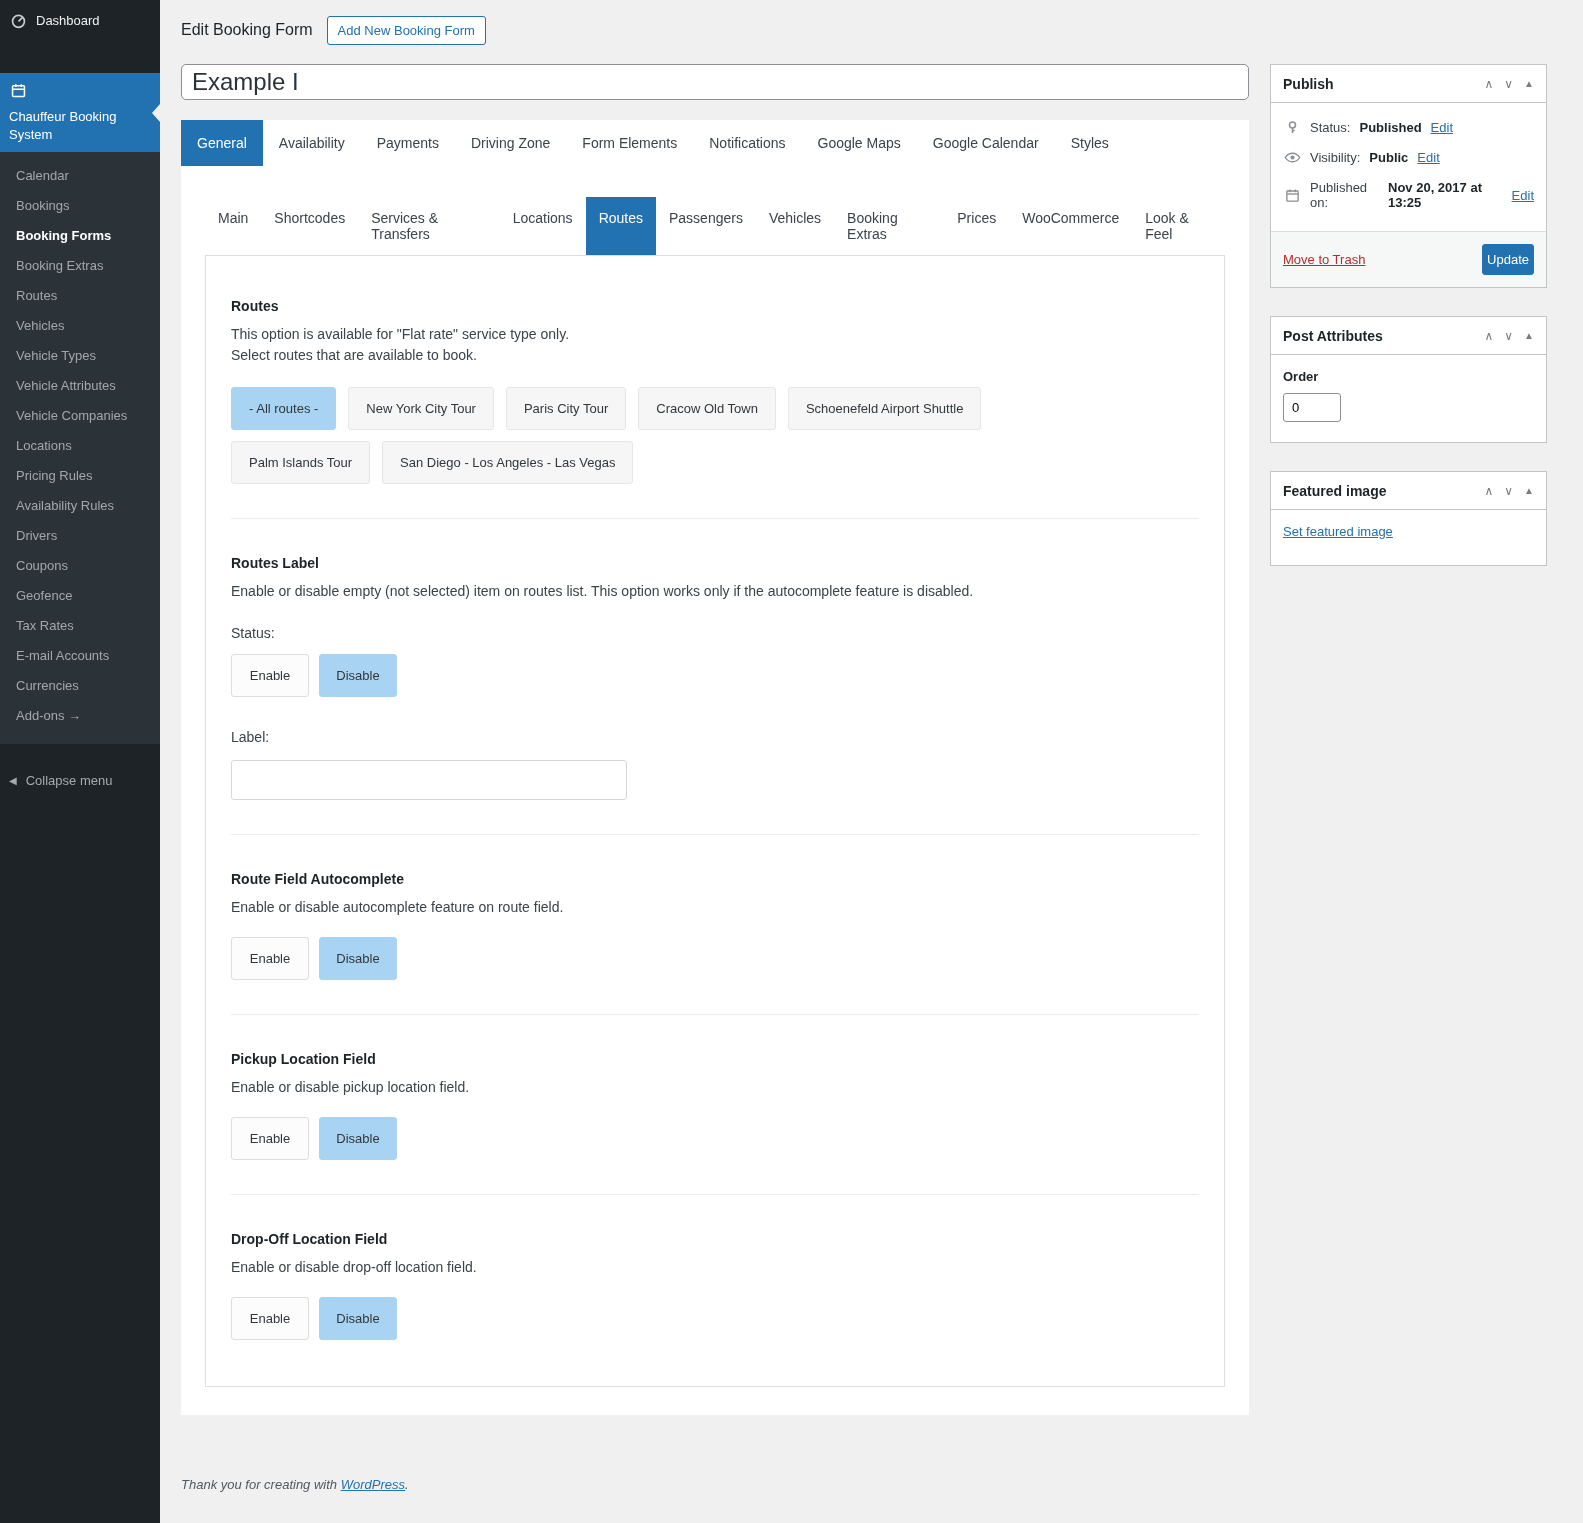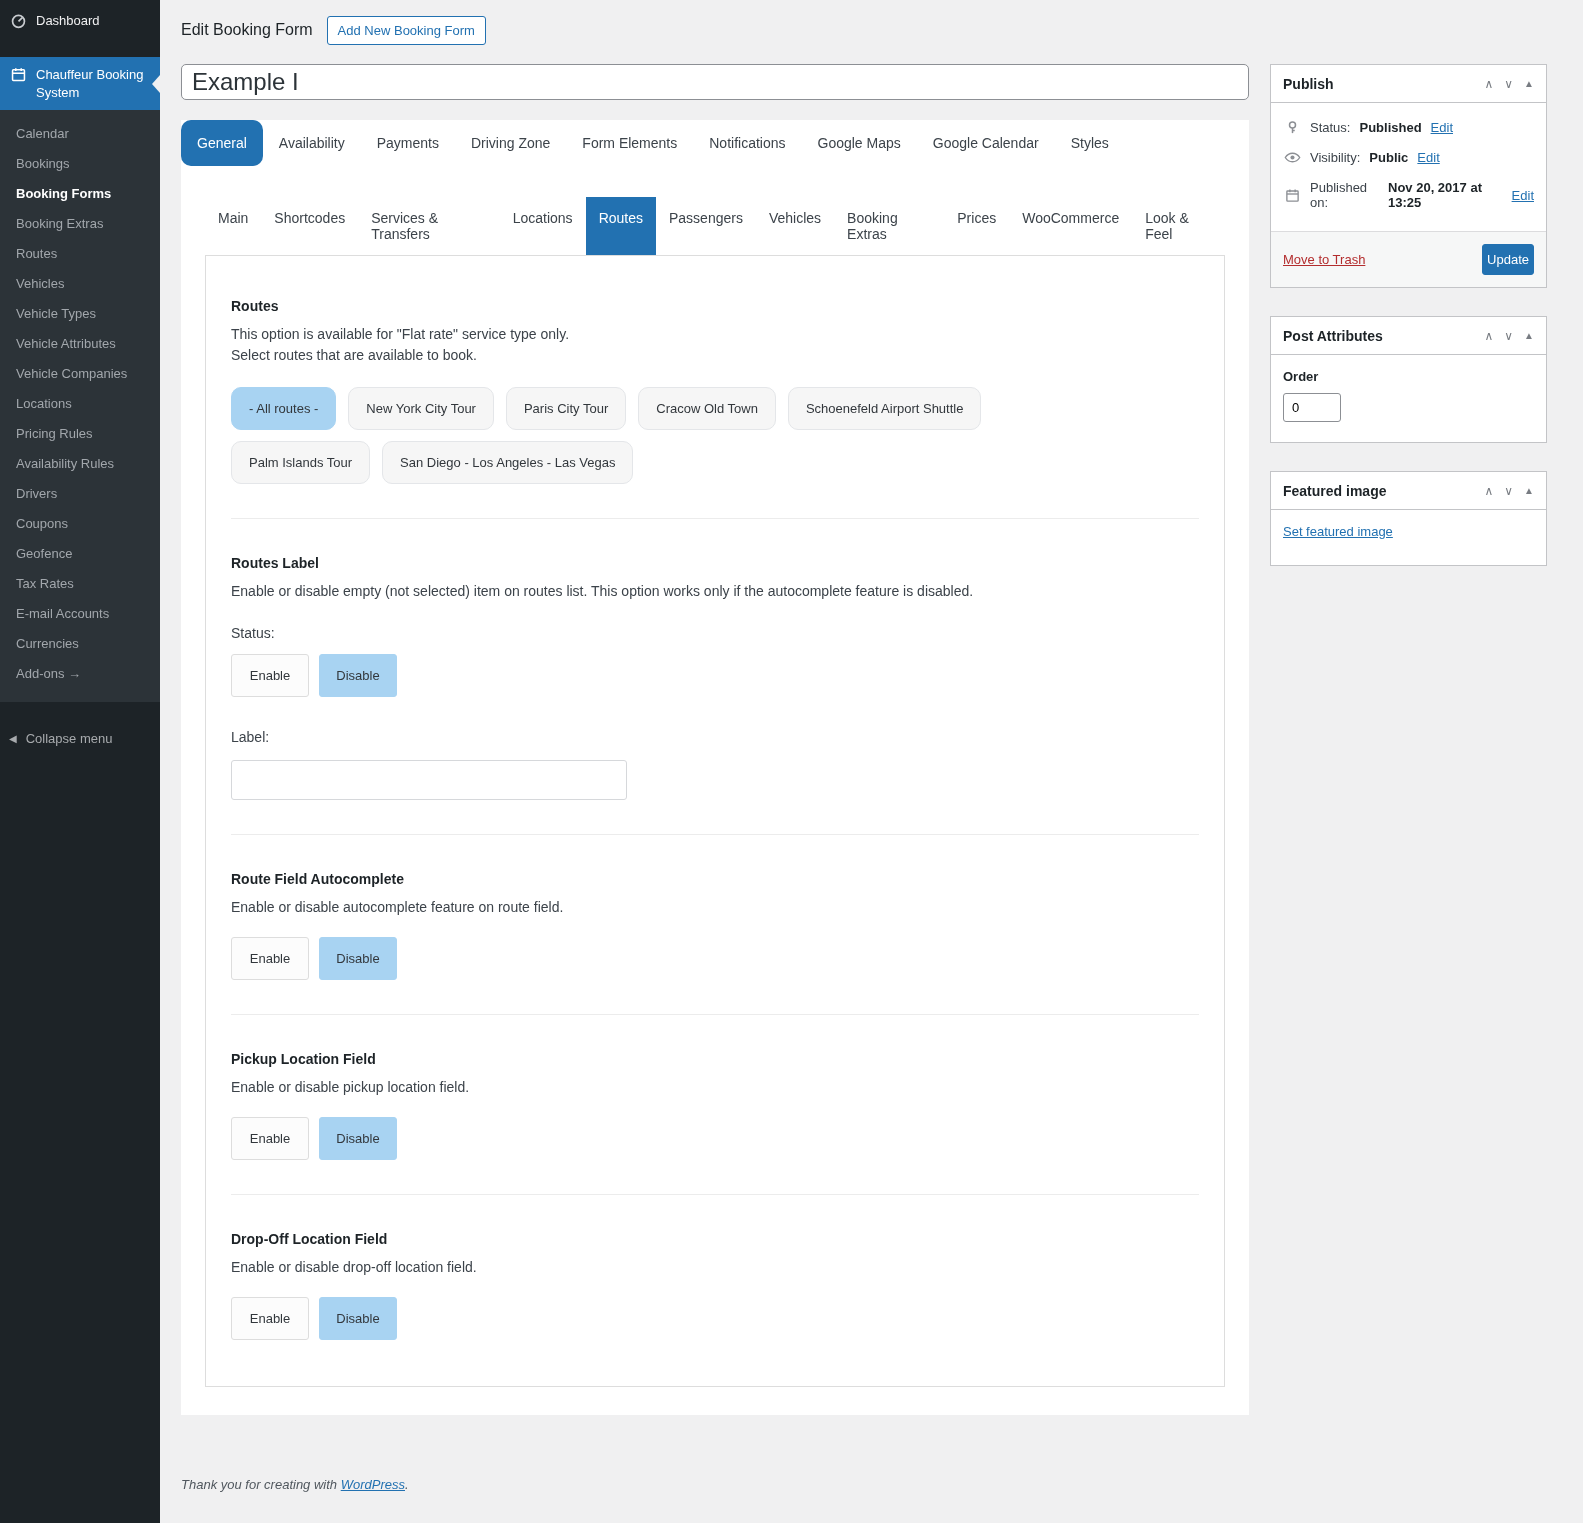--- a/index.html
+++ b/index.html
@@ -10,21 +10,21 @@
     font-size:13px;
     color:#3c434a;
     min-width:1583px;
   }
   a { cursor:pointer; }
   .page { display:flex; align-items:stretch; min-height:1523px; }
 
   
   .adminmenu { width:160px; flex-shrink:0; background:#1d2327; color:#f0f0f1; display:flex; flex-direction:column; }
   .menu-top { display:flex; align-items:center; gap:9px; padding:12px 9px; font-size:13px; color:#f0f0f1; cursor:pointer; }
-  .menu-plugin { position:relative; display:flex; align-items:flex-start; gap:9px; padding:9px; background:#2271b1; color:#fff; margin-top:16px; cursor:pointer; }
+  .menu-plugin { position:relative; display:flex; align-items:flex-start; gap:9px; padding:9px; background:#2271b1; color:#fff; margin-top:32px; cursor:pointer;flex-direction:column; }
   .menu-plugin .mlabel { line-height:1.35; font-size:13px; }
   .notch { position:absolute; right:0; top:50%; transform:translateY(-50%); width:0; height:0;
            border-top:9px solid transparent; border-bottom:9px solid transparent; border-right:8px solid #f0f0f1; }
   .micon { display:inline-flex; width:18px; flex-shrink:0; align-items:center; justify-content:center; }
   .submenu { background:#2c3338; padding:8px 0 14px; display:flex; flex-direction:column; }
   .submenu a { color:#a2a7ac; padding:7.5px 12px 7.5px 16px; font-size:13px; text-decoration:none; }
   .submenu a.current { color:#fff; font-weight:700; }
   .collapse-btn { margin-top:18px; display:flex; align-items:center; gap:9px; padding:11px 9px; color:#a7aaad; font-size:13px; cursor:pointer; }
   .collapse-glyph { font-size:10px; }
 
@@ -36,32 +36,32 @@
 
   .page-header { display:flex; align-items:center; gap:14px; height:40px; margin-bottom:14px; }
   .page-header h1 { font-size:16px; font-weight:400; color:#1d2327; margin:0; }
   .add-new-btn { font-size:13px; padding:6px 10px; background:#fff; border:1px solid #2271b1; border-radius:3px; color:#2271b1; text-decoration:none; }
 
   .title-input { display:block; width:100%; height:36px; padding:3px 10px; font-size:24px; color:#2c3338;
                  border:1px solid #8c8f94; border-radius:5px; background:#fff; font-family:inherit; }
 
   .card { background:#fff; margin-top:20px; padding-bottom:28px; }
   .tabs-primary { display:flex; }
-  .ptab { padding:15px 16px; font-size:14px; color:#3c434a; cursor:pointer;border-radius:10px; }
+  .ptab { padding:15px 16px; font-size:14px; color:#3c434a; cursor:pointer; }
   .ptab.active { background:#2271b1; color:#fff; }
 
   .tabs-secondary { display:flex; margin:31px 24px 0; }
   .stab { padding:13px 13px; font-size:14px; color:#3c434a; cursor:pointer; }
   .stab.active { background:#2271b1; color:#fff; }
 
   .panel { margin:0 24px; border:1px solid #ddd; padding:42px 25px 46px; }
   .section h3 { font-size:14px; margin:0 0 12px; color:#1d2327; font-weight:700; }
   .section p { font-size:14px; margin:5px 0; color:#3c434a; }
   .route-buttons { display:flex; flex-wrap:wrap; gap:11px 12px; margin-top:24px; max-width:900px; }
-  .opt-btn { padding:13px 17px; font-size:13px; color:#32373c; background:#f6f6f6; border:1px solid #e4e6e9; border-radius:10px; cursor:pointer; font-family:inherit; }
+  .opt-btn { padding:13px 17px; font-size:13px; color:#32373c; background:#f6f6f6; border:1px solid #e4e6e9; border-radius:3px; cursor:pointer; font-family:inherit; }
   .opt-btn.selected { background:#a8d3f2; border-color:#a8d3f2; }
   .divider { border:0; border-top:1px solid #ececec; margin:34px 0 36px; }
   .field-label { font-size:14px; margin:26px 0 13px; color:#3c434a; }
   .toggle-group { display:flex; gap:10px; margin-top:22px; }
   .toggle-group.after-label { margin-top:0; }
   .toggle-btn { width:78px; padding:13px 0; text-align:center; font-size:13px; background:#fcfcfc; border:1px solid #ddd; border-radius:3px; color:#32373c; cursor:pointer; font-family:inherit; }
   .toggle-btn.selected { background:#a8d3f2; border-color:#a8d3f2; }
   .text-input { width:396px; height:40px; border:1px solid #d6d8db; border-radius:3px; padding:0 10px; font-size:14px; margin-top:2px; font-family:inherit; color:#2c3338; }
 
   

